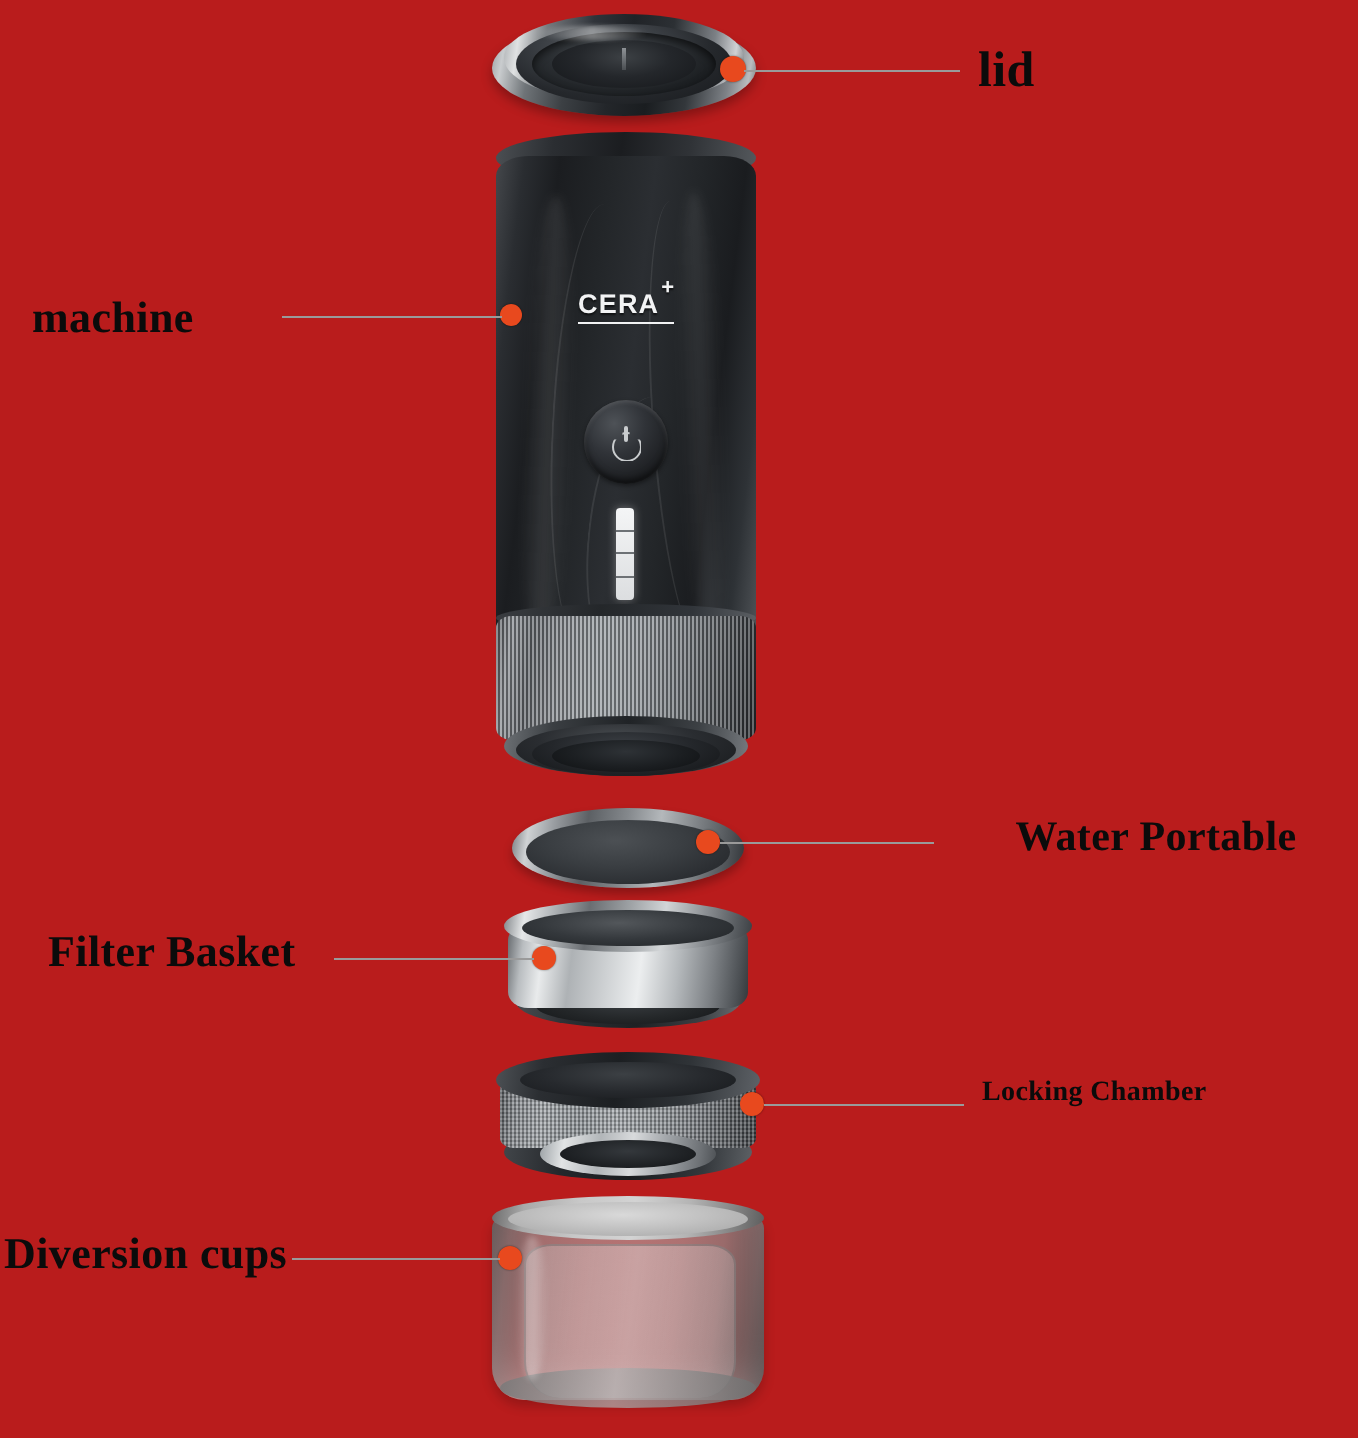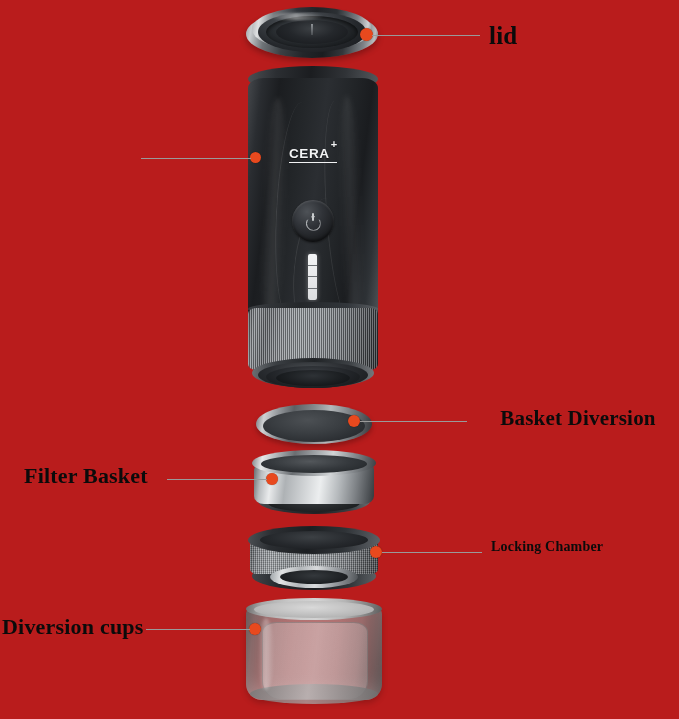--- a/index.html
+++ b/index.html
@@ -451,30 +451,31 @@
     </div>
     <div class="mch-grip-top"></div>
     <div class="mch-grip"></div>
     <div class="mch-base-a"></div>
     <div class="mch-base-b"></div>
     <div class="mch-base-c"></div>
     <div class="mch-base-d"></div>
   </div>
   <div class="dot" style="left:250px; top:152px; width:11px; height:11px; background:#e8491e;"></div>
   <div class="leader" style="left:141px; top:158px; width:110px;"></div>
+  <div class="label" style="left:16px; top:146px; font-size:22px;">machine</div>
 
   <div class="part" id="wdf-part">
     <div class="wdf-lip"></div>
     <div class="wdf-rim"></div>
     <div class="wdf-face"></div>
   </div>
   <div class="dot" style="left:348px; top:415px; width:12px; height:12px; background:#e8491e;"></div>
   <div class="leader" style="left:360px; top:421px; width:107px;"></div>
   <div class="label two-line" style="left:480px; top:406px; width:196px; font-size:21px;">
-    <div>Basket Diversion</div>
+    <div>Water Portable</div>
   </div>
 
   <div class="part" id="basket-part">
     <div class="bsk-bottom"></div>
     <div class="bsk-foot"></div>
     <div class="bsk-wall"></div>
     <div class="bsk-top-rim"></div>
     <div class="bsk-top-hole"></div>
   </div>
   <div class="dot" style="left:266px; top:473px; width:12px; height:12px; background:#e8491e;"></div>

